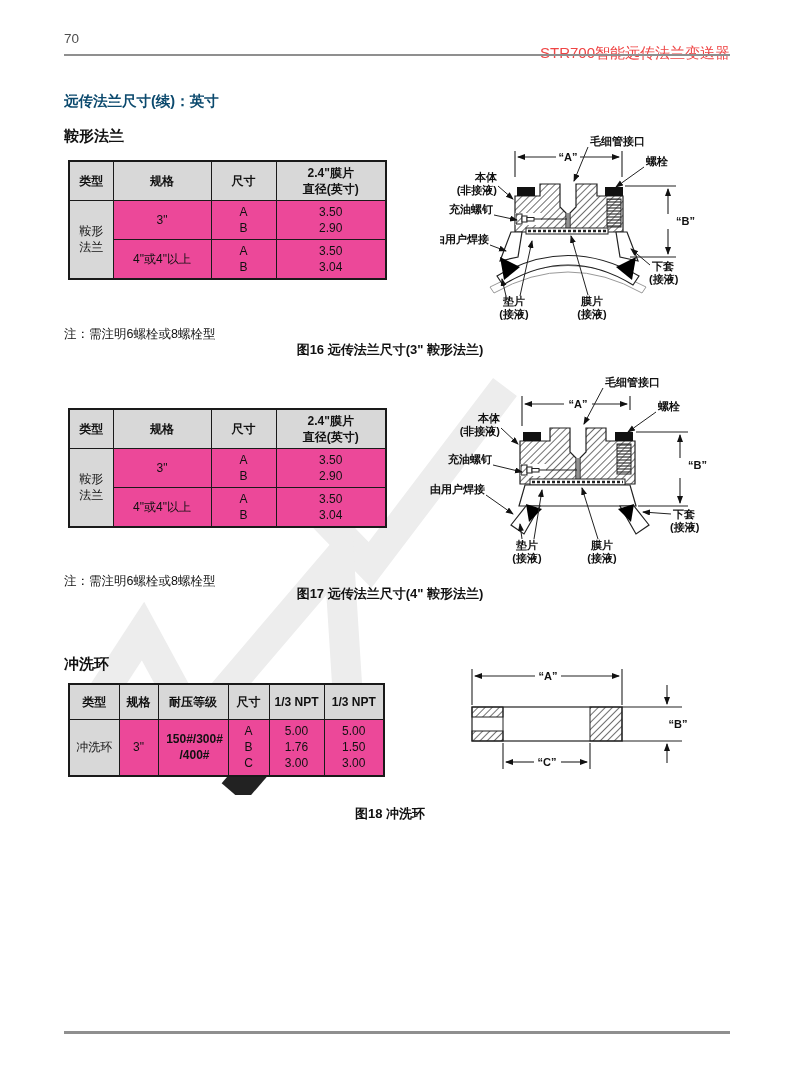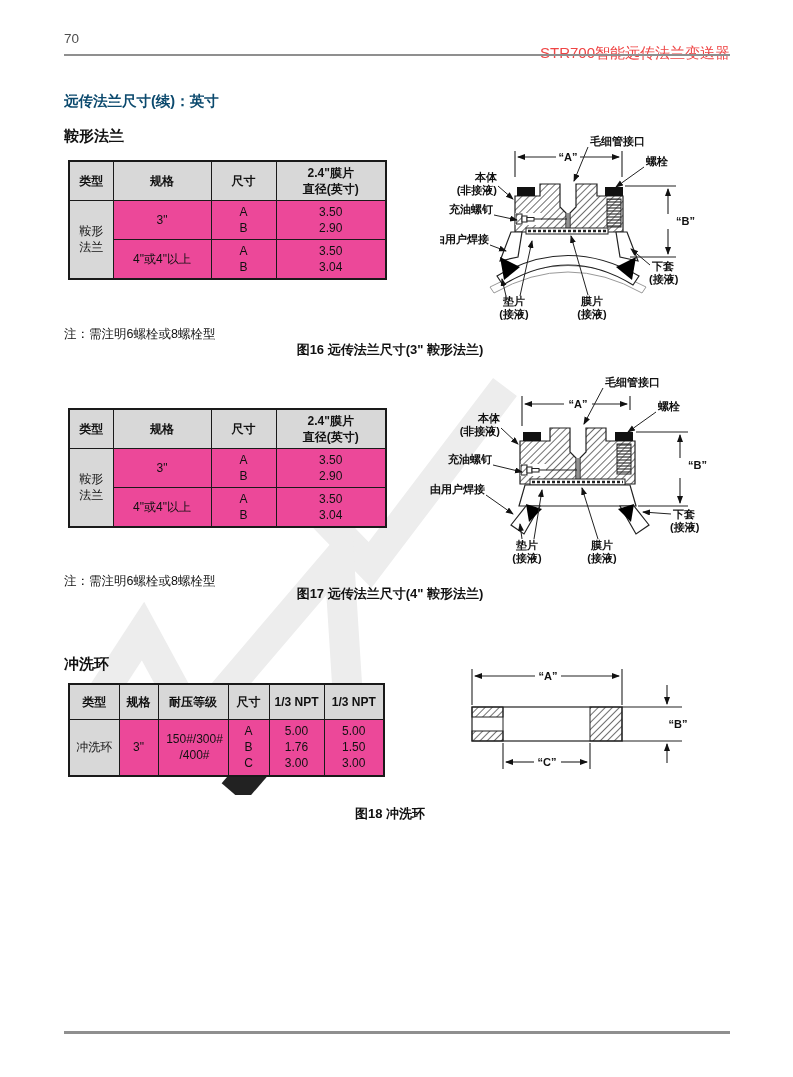--- a/index.html
+++ b/index.html
@@ -12,21 +12,21 @@
   .red-heading{left:64px;top:92px;font-size:14.5px;font-weight:bold;color:#0c4a6e;}
   .sec-title{font-size:15px;font-weight:bold;color:#111;}
   .note{font-size:12.5px;color:#111;margin-top:36px;}
   .caption{width:300px;text-align:center;font-size:13px;font-weight:bold;color:#111;}
   table.dt{border-collapse:collapse;background:#ec4899;}
   table.dt{border:2px solid #1a1a1a;}
   .dt th,.dt td{border:1px solid #1a1a1a;text-align:center;font-size:12px;line-height:16px;
                 padding:2px 3px;color:#111;}
   .dt th{background:#d8d8d8;font-weight:bold;}
   .shade{background:#d8d8d8;font-weight:normal;}
-  .cell-left{text-align:right;padding-left:6px !important;}
+  .cell-left{text-align:right;padding-left:6px !important;font-weight:bold;}
   svg text{font-size:11px;font-weight:600;fill:#111;font-family:"Liberation Sans","DejaVu Sans",sans-serif;}
   svg .dim{font-size:11px;font-weight:bold;}
   svg line,svg path.o{stroke:#222;}
 </style>
 </head>
 <body>
 
 <div class="page">
 
   <svg class="abs" style="left:55px;top:325px;" width="570" height="470" viewBox="0 0 570 470">

